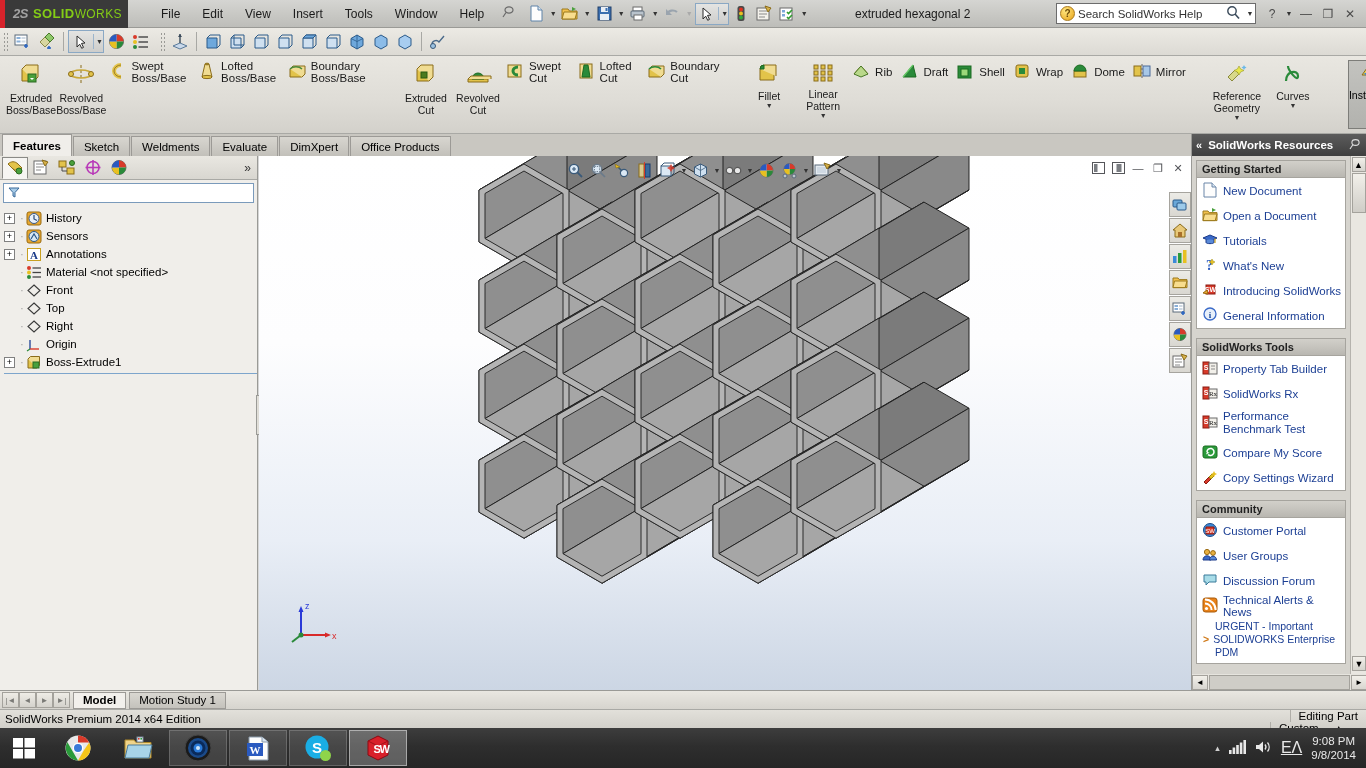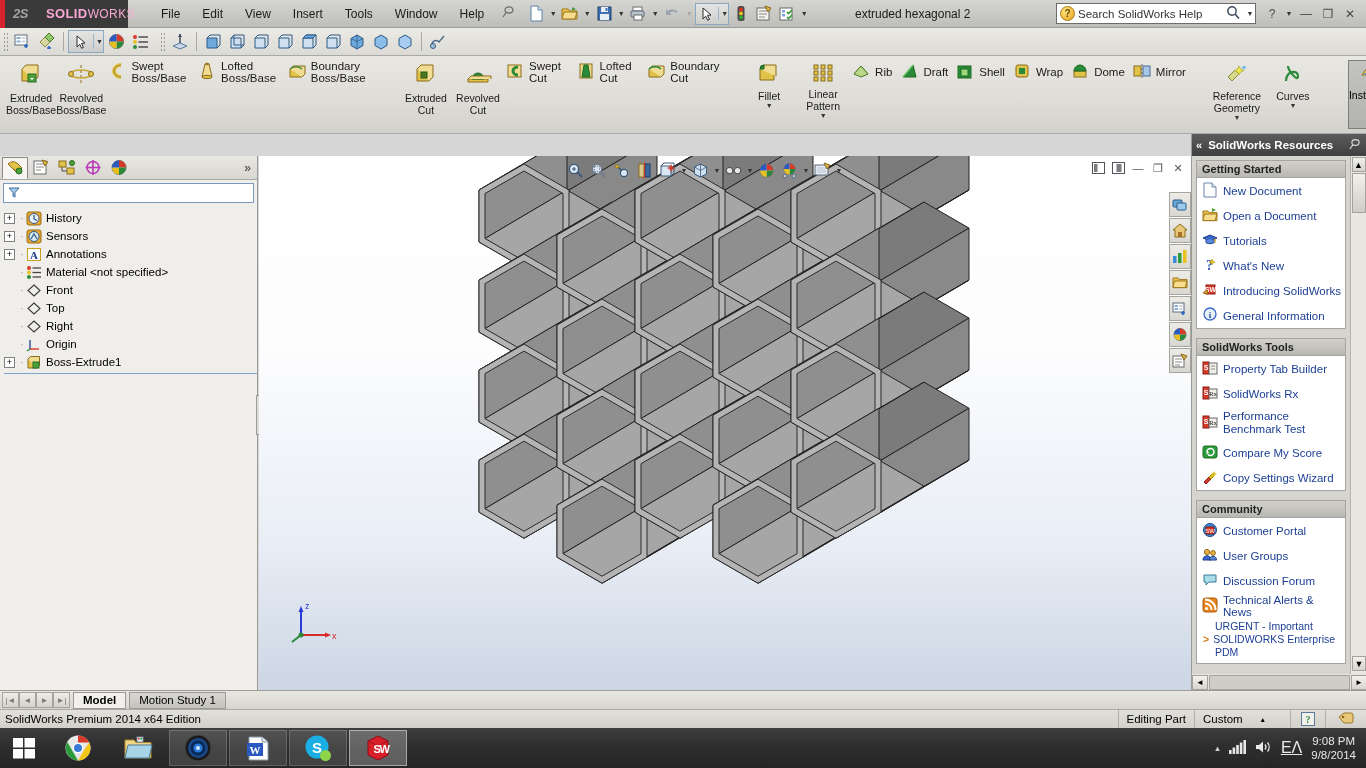--- a/index.html
+++ b/index.html
@@ -24,21 +24,21 @@
   }
   .logo-box::before {
     content: ""; position: absolute; left: 0; top: 0; width: 5px; height: 28px;
     background: #d7232b;
   }
   .logo-ds {
     color: #a3a3a3; font-size: 13px; font-style: italic; font-weight: bold;
     margin-left: 13px; letter-spacing: -0.5px;
   }
   .logo-sw {
-    color: #f9a8d4; font-size: 13px; font-weight: bold; margin-left: 18px;
+    color: #84cc16; font-size: 13px; font-weight: bold; margin-left: 5px;
     letter-spacing: 0.4px;
   }
   .logo-sw .lt { font-weight: normal; font-size: 12px; }
   .menubar { display: flex; align-items: center; margin-left: 22px; }
   .menubar .mi {
     padding: 4px 11px; font-size: 12px; color: #1a1a1a; cursor: default;
   }
   .pin-icon { margin-left: 6px; font-size: 13px; color: #555; }
 
   .qat { display: flex; align-items: center; margin-left: 10px; gap: 1px; }
@@ -827,20 +827,28 @@
                 <circle cx="6" cy="6" r="4" fill="none" stroke="#7a7a76" stroke-width="1.3"></circle>
                 <line x1="9" y1="9" x2="13" y2="13" stroke="#7a7a76" stroke-width="1.5"></line>
               </svg>
           </span>
           <span style="font-size:12px;color:#3a3a3a;">»</span>
         </div>
       </div>
     </div>
   </div>
 
+  <div class="tabrow">
+    <div class="tab active">Features</div>
+    <div class="tab">Sketch</div>
+    <div class="tab">Weldments</div>
+    <div class="tab">Evaluate</div>
+    <div class="tab">DimXpert</div>
+    <div class="tab">Office Products</div>
+  </div>
 
   <div class="leftpanel">
     <div class="fm-tabs">
       <div class="fm-tab active">
         <svg width="18" height="17" viewBox="0 0 18 17">
             <path d="M2 5c3-3 7-3 10 0l4 4c-3 3-7 3-10 0z" fill="#e2c34a" stroke="#8a6c1a"></path>
             <path d="M6 9l4 4" stroke="#8a6c1a"></path>
             <circle cx="13" cy="12" r="3" fill="#4aa03c" stroke="#2a6a20"></circle>
           </svg>
       </div>
@@ -1543,21 +1551,21 @@
     <div class="navbtn">|◄</div>
     <div class="navbtn">◄</div>
     <div class="navbtn">►</div>
     <div class="navbtn">►|</div>
     <div class="mtab active">Model</div>
     <div class="mtab">Motion Study 1</div>
   </div>
 
   <div class="statusbar">
     <span>SolidWorks Premium 2014 x64 Edition</span>
-    <span style="margin-left:auto;display:flex;align-items:center;height:19px;">
+    <span style="margin-left:auto;display:flex;align-items:flex-end;height:19px;flex-direction:column;">
       <span class="sb-cell">Editing Part</span>
       <span class="sb-cell" style="width:96px;">
         <span>Custom</span>
         <span style="margin-left:18px;font-size:8px;">▴</span>
       </span>
       <span class="sb-cell" style="padding:0 10px;">
         <svg width="14" height="14" viewBox="0 0 14 14">
             <rect x="0.5" y="0.5" width="13" height="13" fill="#f2f0ea" stroke="#5a7a9a"></rect>
             <text x="7" y="11" font-size="10" font-weight="bold" fill="#2a8a3a" text-anchor="middle" font-family="Liberation Serif, serif">?</text>
           </svg>

